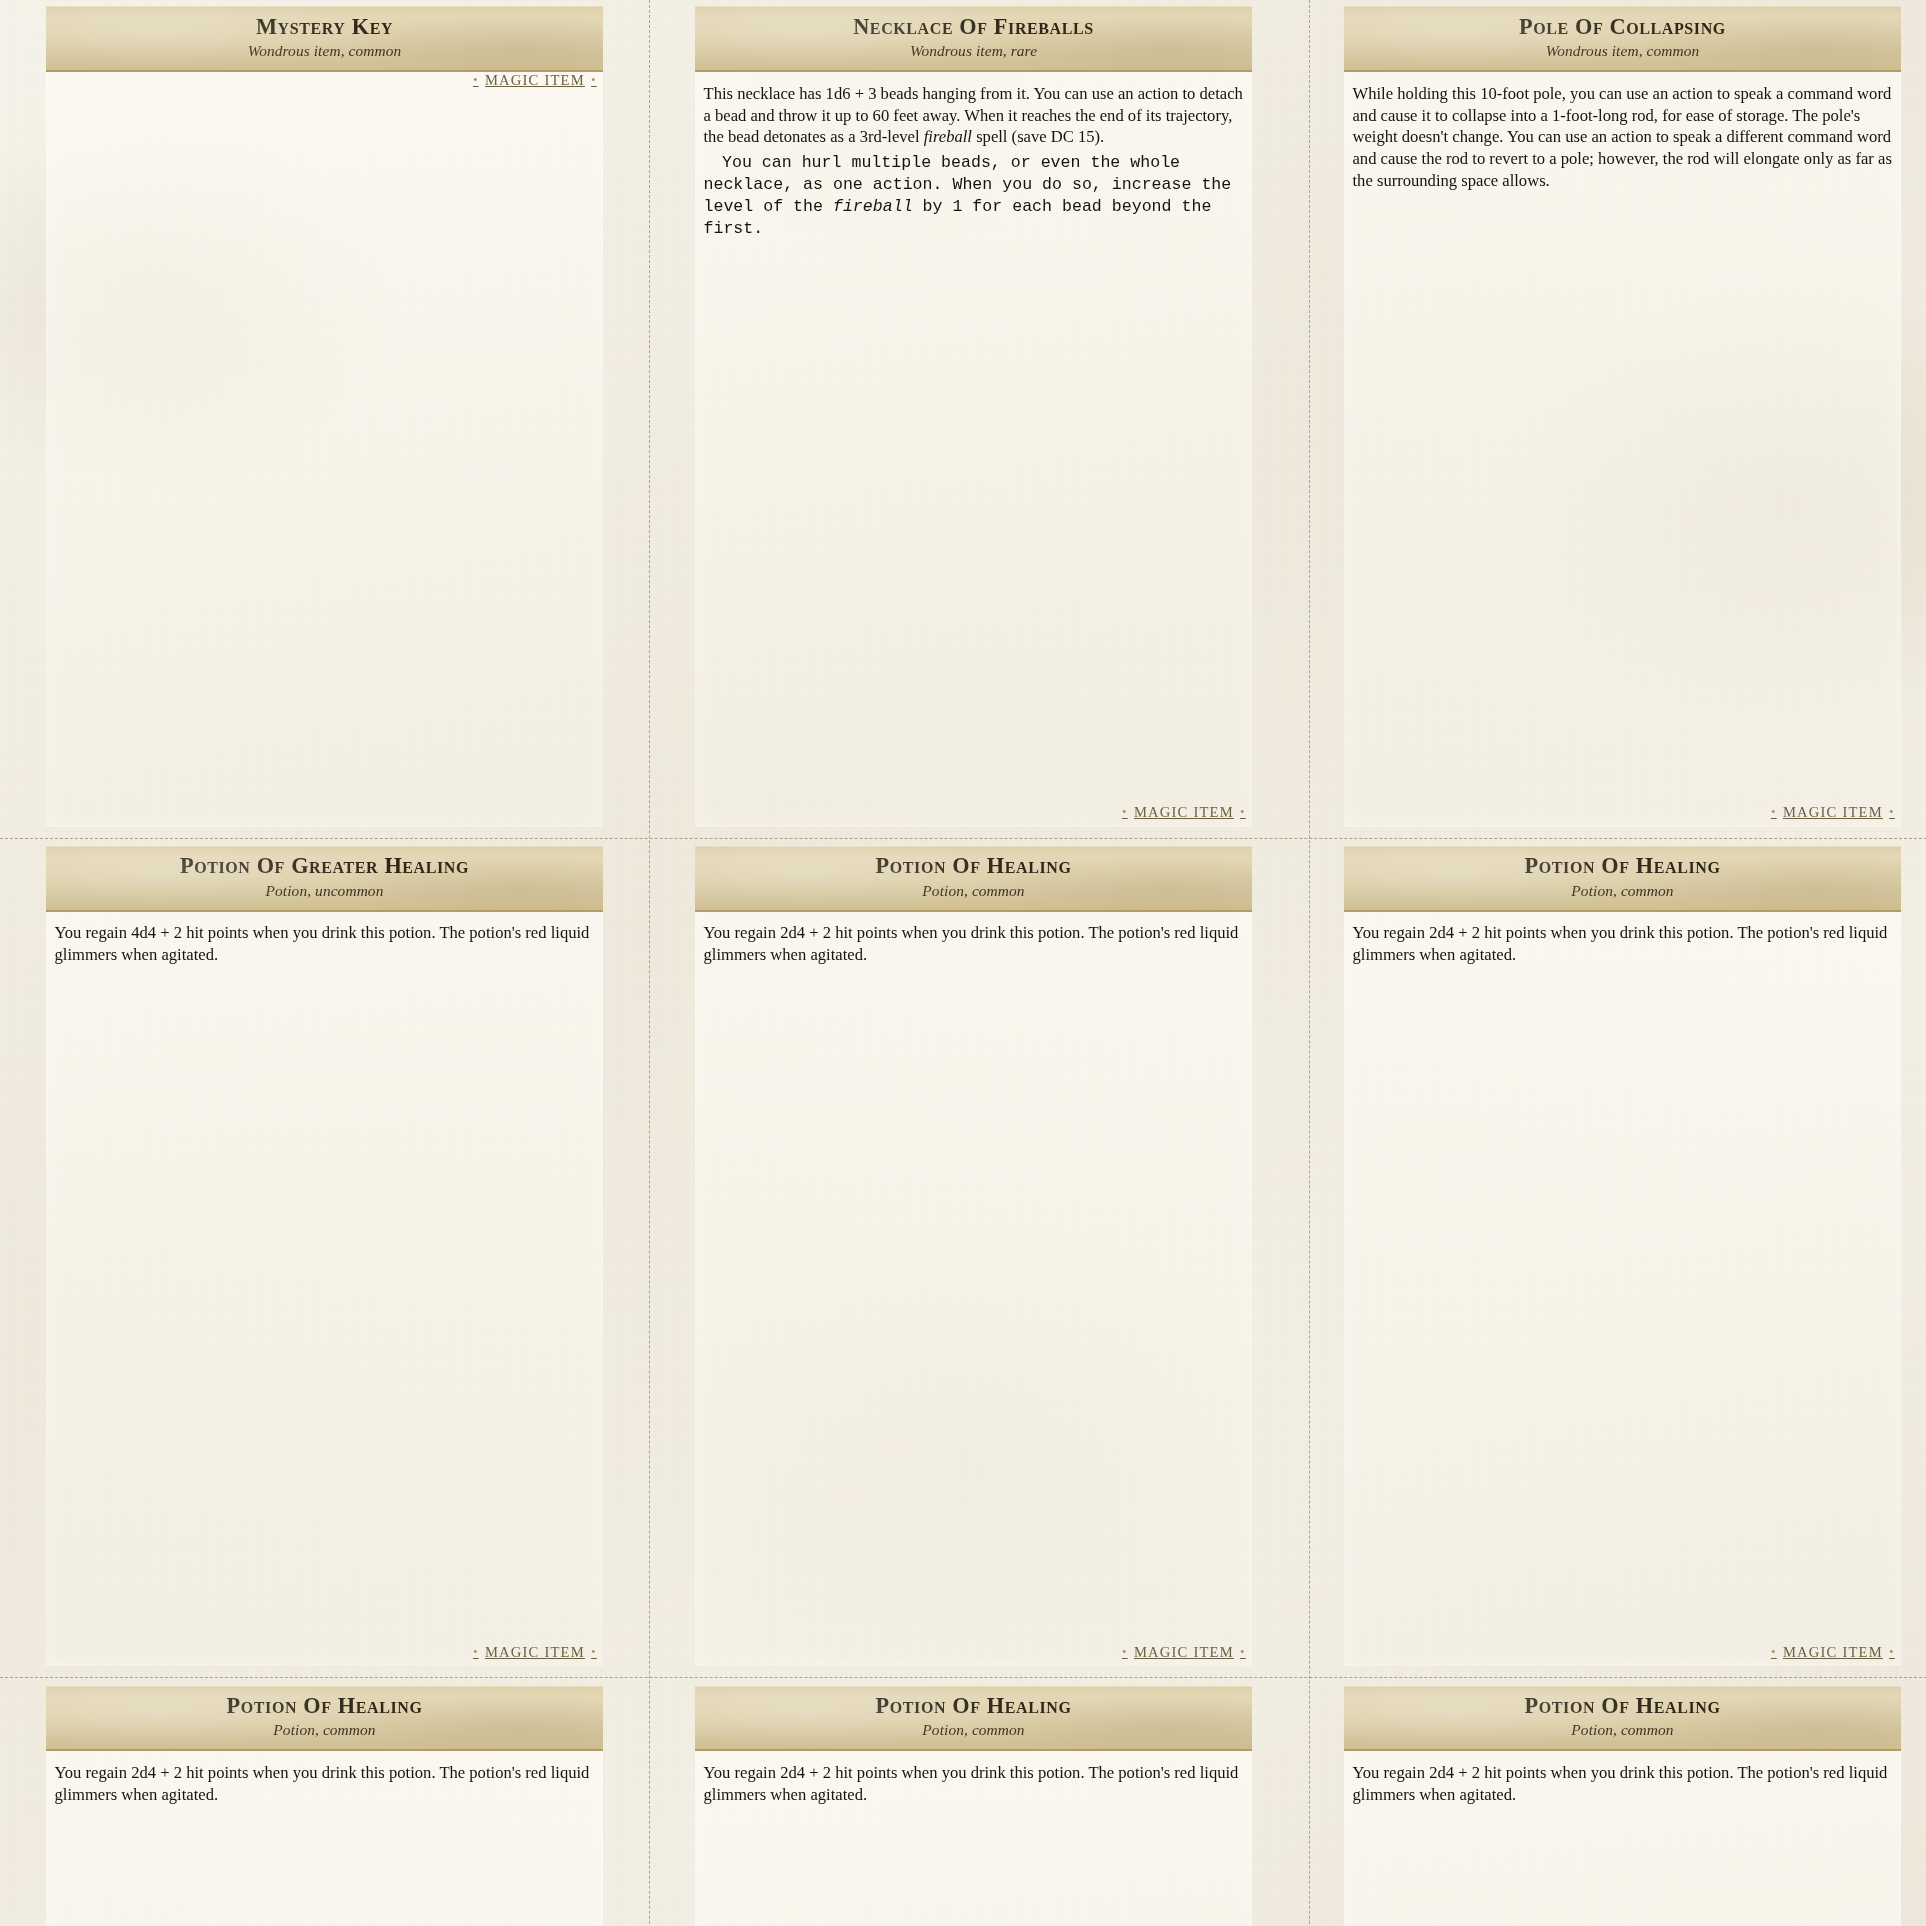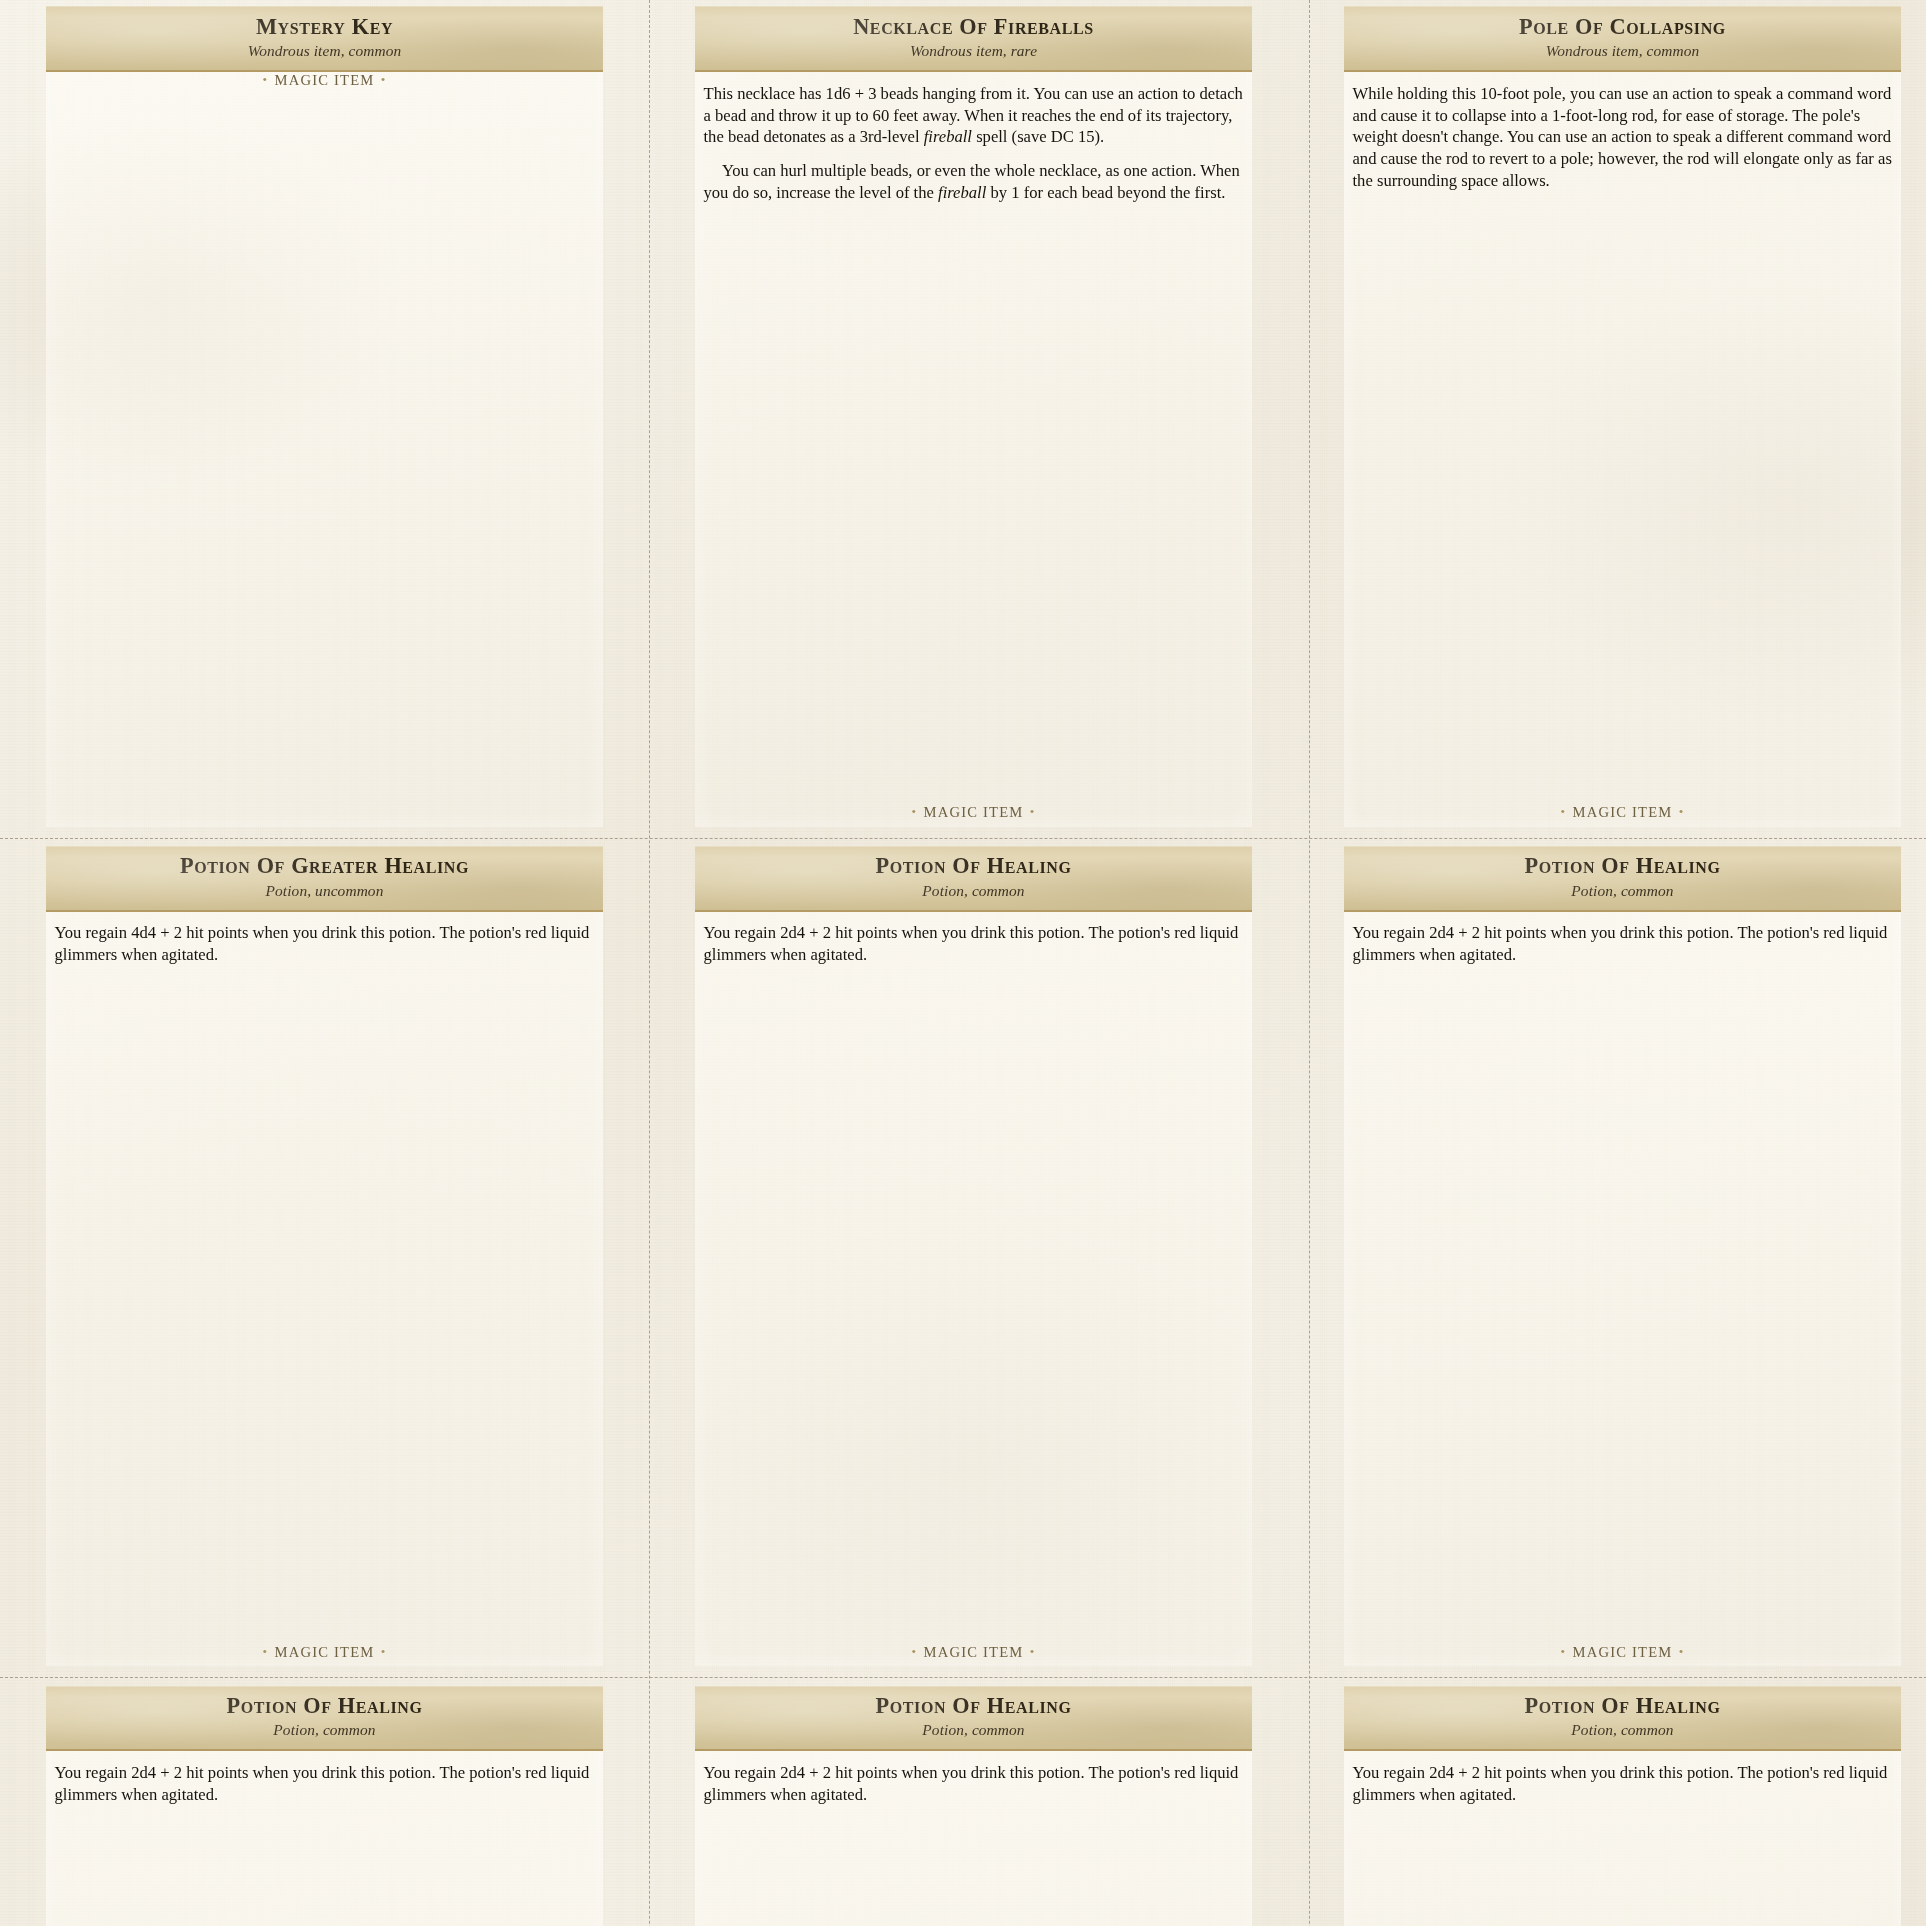--- a/index.html
+++ b/index.html
@@ -125,35 +125,37 @@
     font-size: 16.6px;
     line-height: 1.32;
     color: #16130d;
     overflow: hidden;
   }
   .body p {
     margin: 0;
     text-indent: 0;
   }
   .body p + p {
-    margin-top: 12px;
+    margin-top: 4px;
     text-indent: 18.5px;
+    font-family: Liberation Mono, monospace;
   }
   .body i { font-style: italic; text-align: center; }
 
   
   .footer {
     flex: 0 0 auto;
-    text-align: center;
+    text-align: right;
     padding-bottom: 5.4px;
     font-size: 14.6px;
     letter-spacing: 1.2px;
     color: #6d5f42;
     font-variant: small-caps;
     white-space: nowrap;
+    text-decoration: underline;
   }
   .footer .dot {
     color: #a8935f;
     font-size: 13px;
     padding: 0 6.2px;
     vertical-align: 1.2px;
   }
 </style>
 </head>
 <body>

